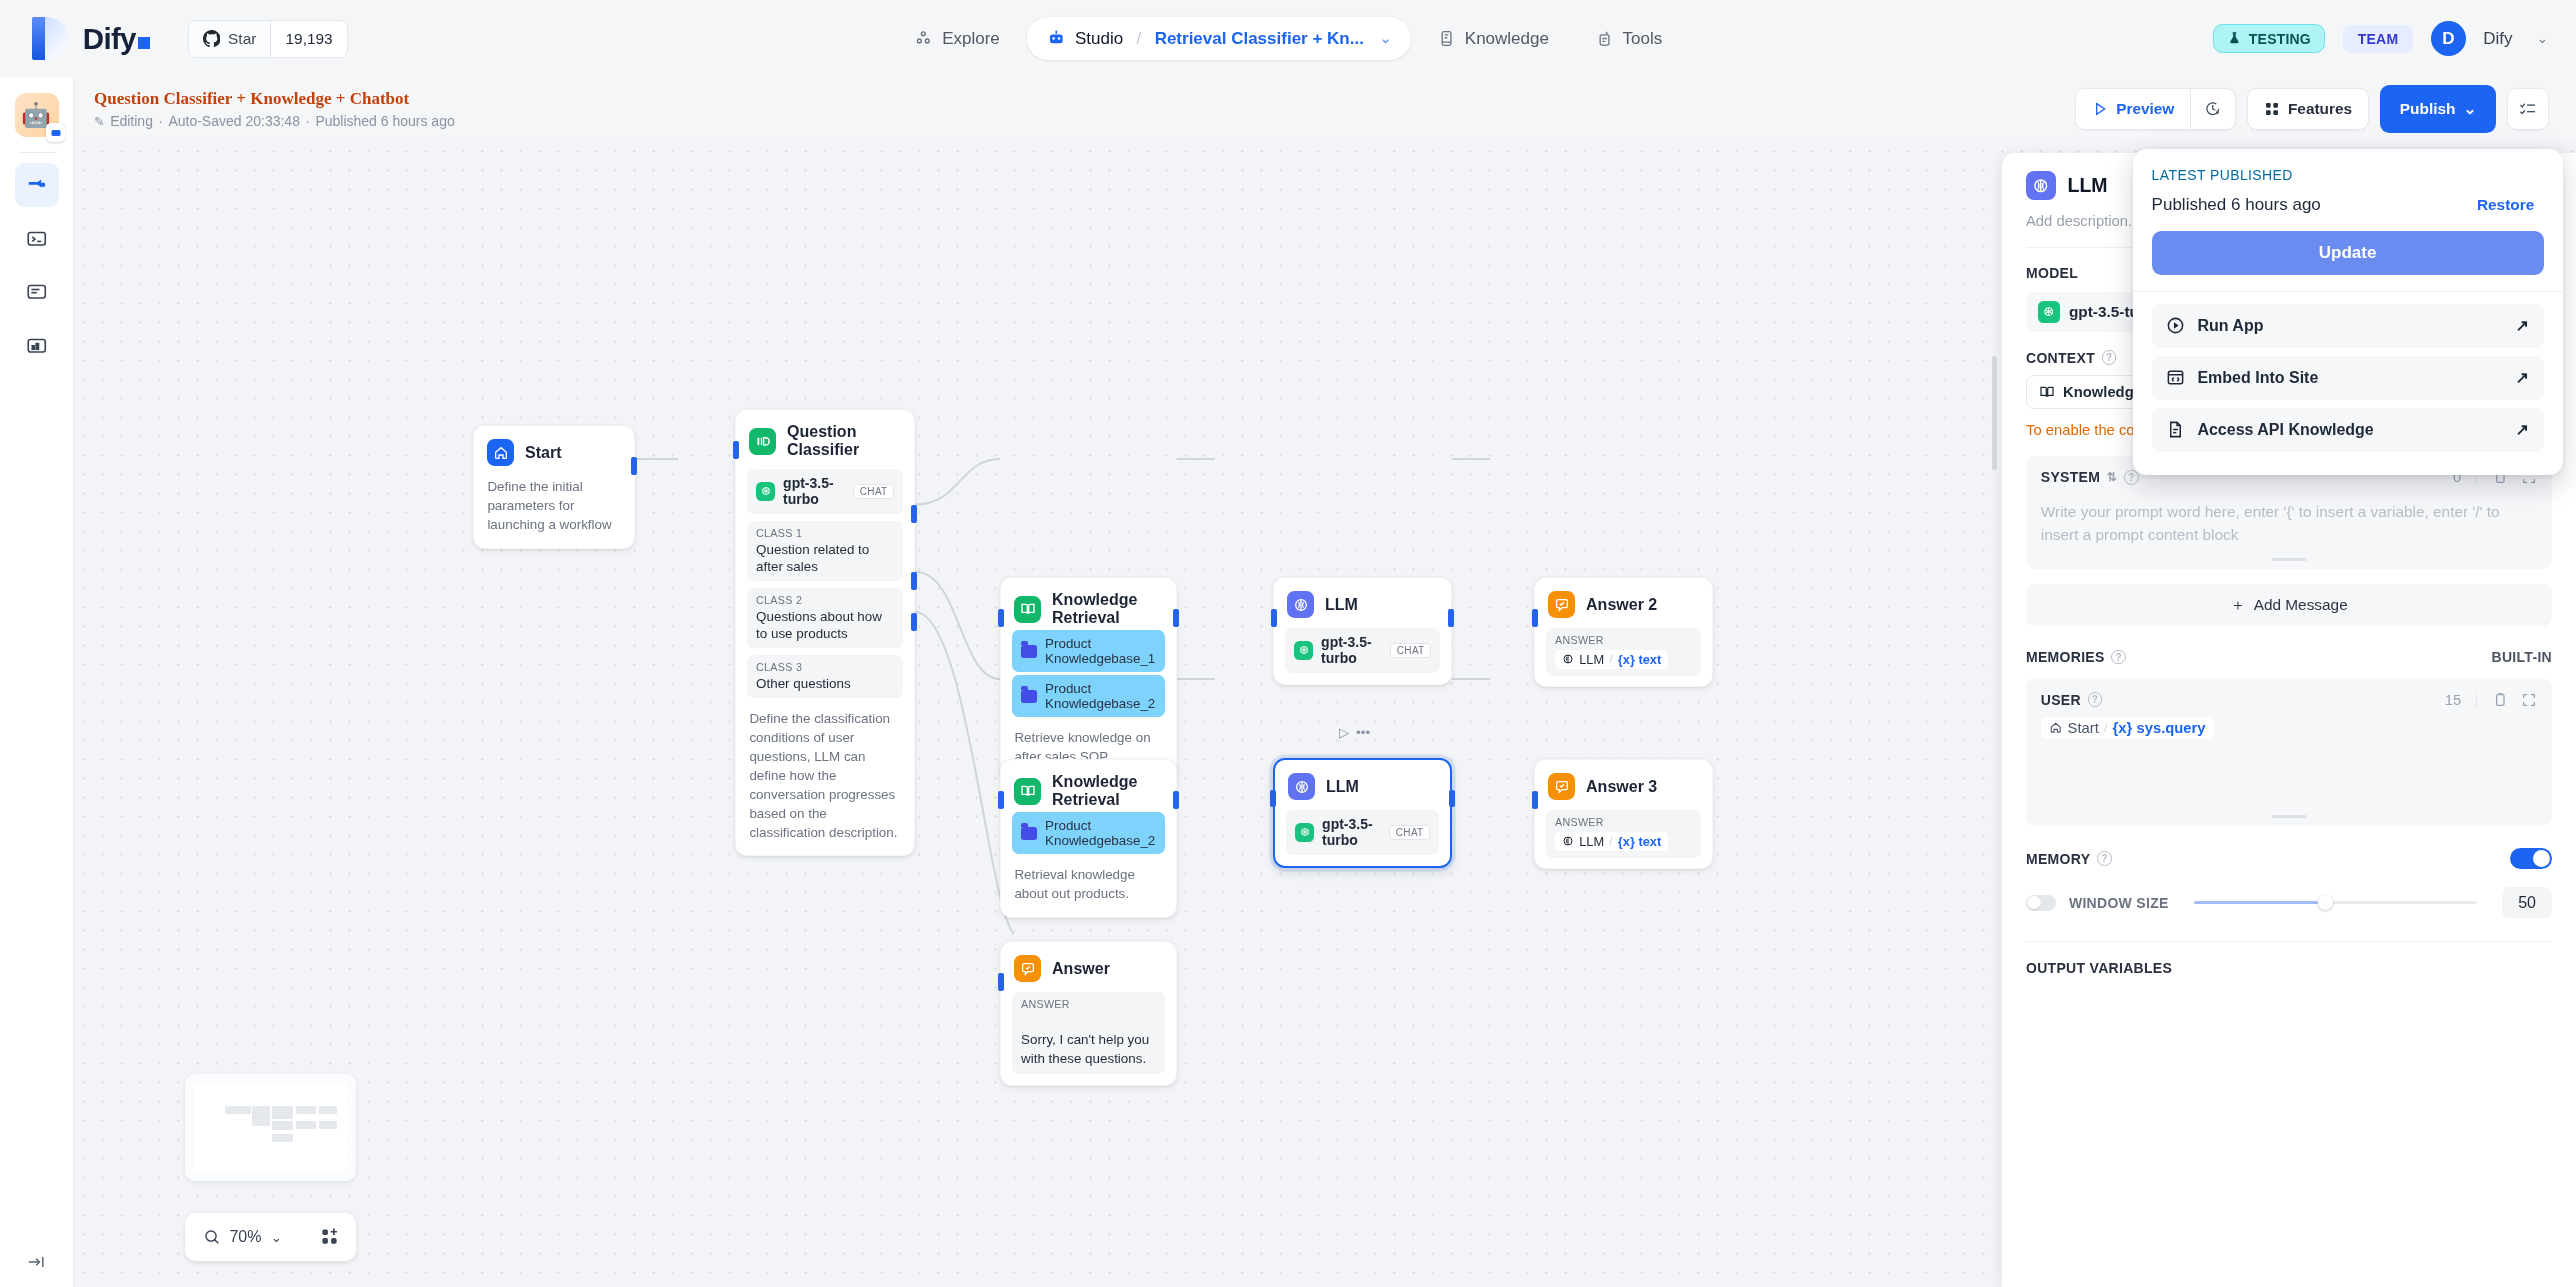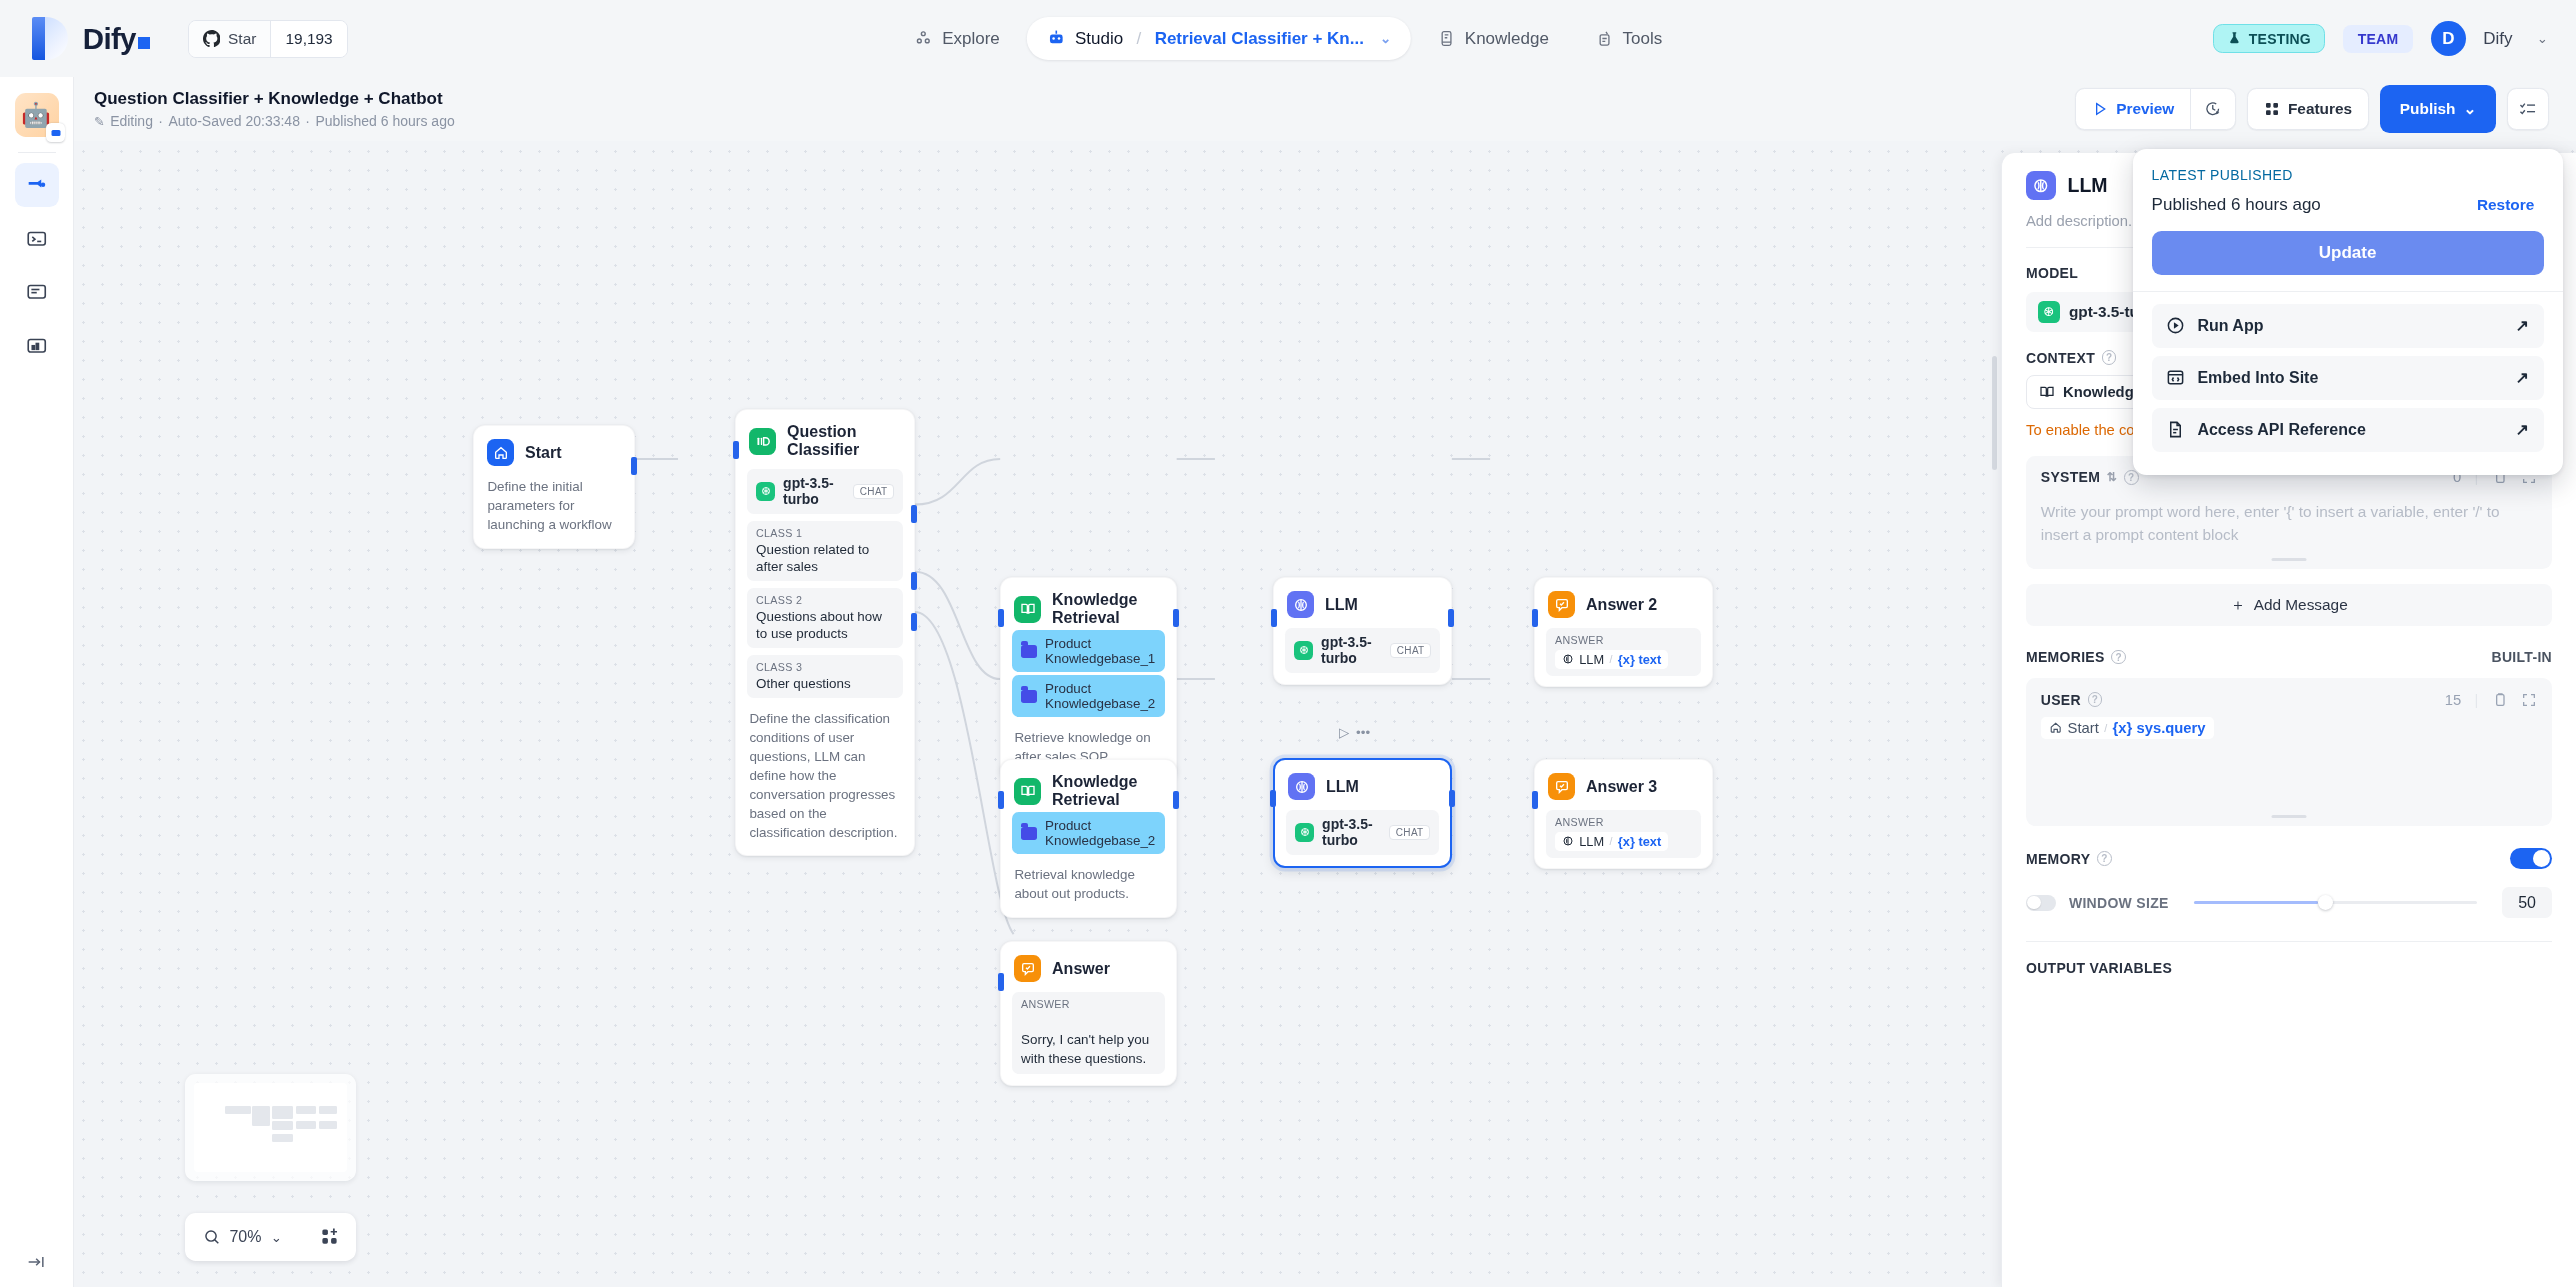--- a/index.html
+++ b/index.html
@@ -114,21 +114,21 @@
   .rail-btn.active { background:#EBF2FF; color:#1c64f2; }
   .rail-bottom { position:absolute; bottom: 14.8px; left:0; width:74px; display:flex; justify-content:center; color:#5A6374; }
 
   
   .subhead {
     position: absolute; left: 74px; top: 77px; width: 2502px; height: 64px;
     background: #F4F6F8;
     display: flex; align-items: center; justify-content: space-between;
     padding: 0 27px 0 20px;
   }
-  .wf-title { font-size: 17px; font-weight: 700; color: #0f172a; }
+  .wf-title { font-size: 17px; font-weight: 700; color: #c2410c; font-family: Liberation Serif, serif; }
   .wf-sub { display:flex; align-items:center; gap:5.4px; font-size: 14px; color:#8A93A3; margin-top:4.7px; }
   .pencil { font-size: 12.8px; }
 
   .sh-right { display:flex; align-items:center; gap: 10.7px; }
   .seg {
     display:flex; align-items:stretch; background:#fff; border:0.7px solid #E6E9EF;
     border-radius: 9.4px; overflow:hidden; box-shadow:0 0.7px 1.3px rgba(16,24,40,.05);
     height: 42px;
   }
   .seg-item { display:flex; align-items:center; gap:8px; padding: 0 16px; font-size:15.4px; color:#1c64f2; font-weight:600;}
@@ -932,19 +932,19 @@
 
     <div class="pm-item">
       <span class="pm-ico">
         <svg width="19" height="19" viewBox="0 0 24 24" fill="none" stroke="#1D2939" stroke-width="1.9">
             <path d="M6 3h8l4 4v14H6z"></path>
             <polyline points="14,3 14,7 18,7"></polyline>
             <line x1="9" y1="12" x2="15" y2="12"></line>
             <line x1="9" y1="16" x2="13" y2="16"></line>
           </svg>
       </span>
-      <span>Access API Reference</span>
+      <span>Access API Knowledge</span>
       <span class="arrow">↗</span>
     </div>
   </div>
 
 </div>
 
 
 </body></html>

